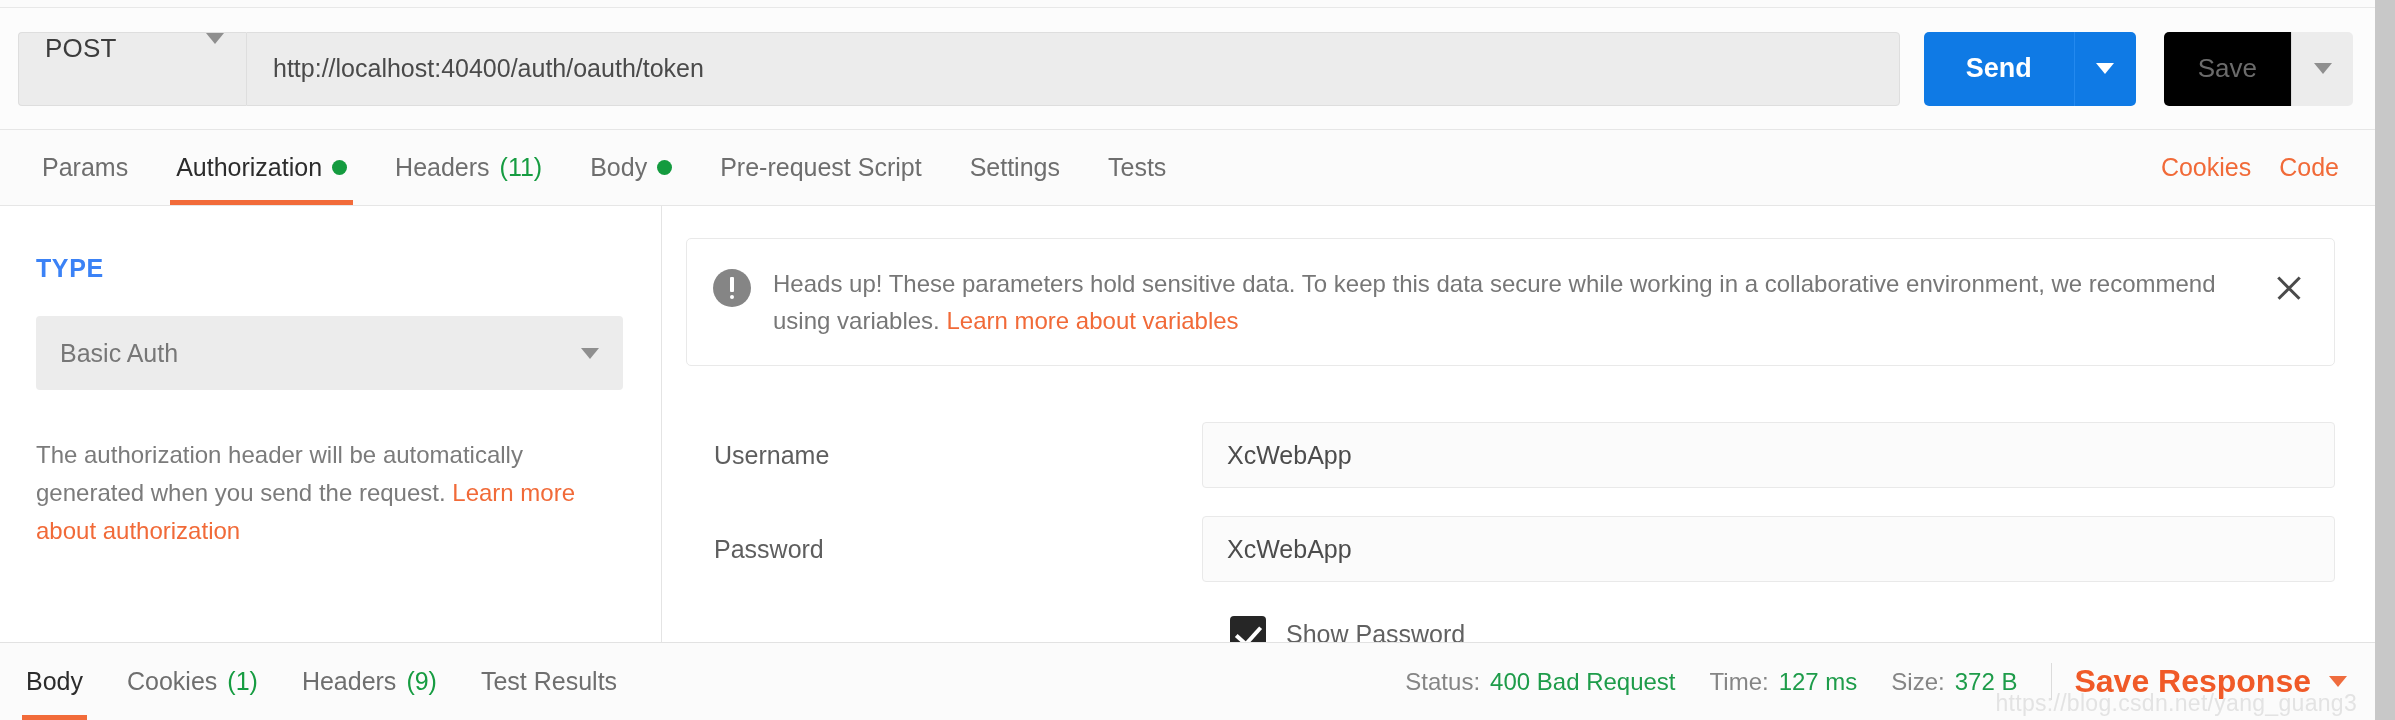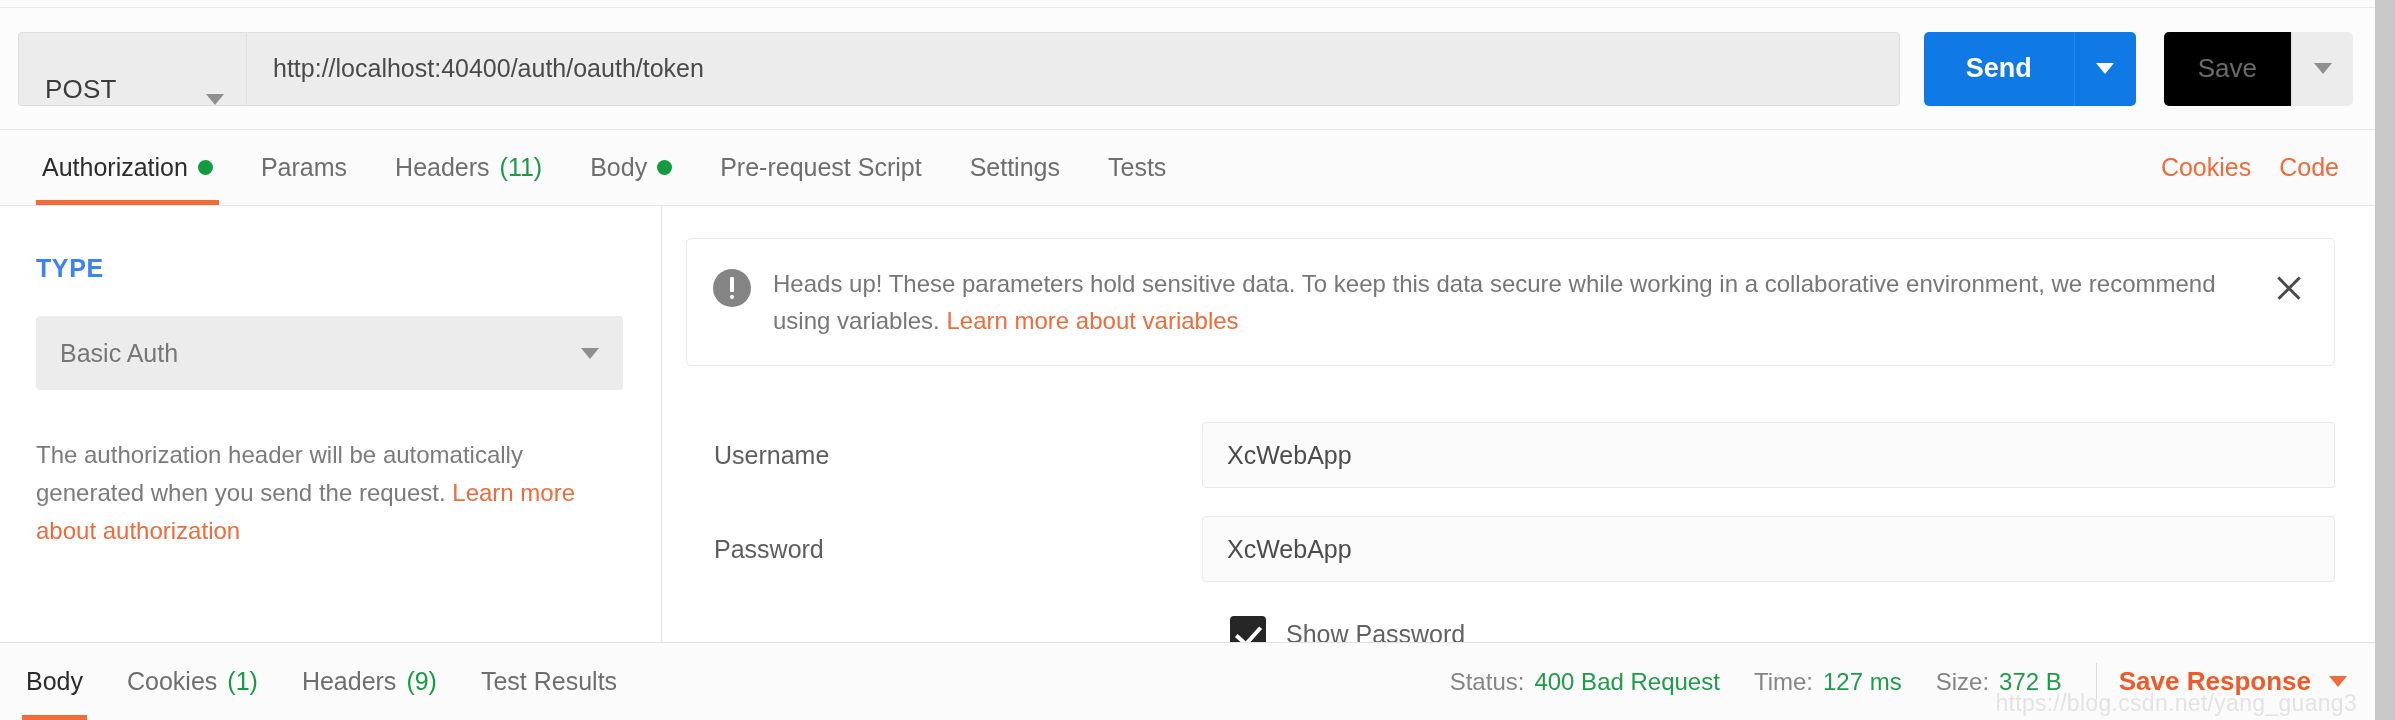--- a/index.html
+++ b/index.html
@@ -69,21 +69,21 @@
   }
 
   .method-select {
     width: 228px;
     height: 74px;
     background: #ececec;
     border: 1px solid #dedede;
     border-right: none;
     border-radius: 4px 0 0 4px;
     display: flex;
-    align-items: flex-end;
+    align-items: flex-start;
     justify-content: space-between;
     padding: 0 22px 0 26px;
     cursor: pointer;
     flex: 0 0 auto;
   }
   .method-select .label {
     font-size: 26px;
     color: #3c3c3c;
     letter-spacing: .2px;
   }
@@ -460,21 +460,21 @@
     width: 1px;
     background: #dcdcdc;
     margin: 20px 22px 20px 0;
     flex: 0 0 1px;
   }
 
   .save-response {
     display: flex;
     align-items: center;
     gap: 18px;
-    font-size: 26px;
+    font-size: 32px;
     font-weight: bold;
     color: #f05a28;
     cursor: pointer;
     padding-right: 4px;
     white-space: nowrap;
   }
 
   .watermark {
     position: absolute;
     right: 18px;
@@ -517,27 +517,27 @@
         <button class="save-btn">Save</button>
         <button class="save-caret-btn">
           <span class="caret"></span>
         </button>
       </div>
 
     </div>
 
     <div class="req-tabs">
 
+      <div class="tab">
+        <span>Params</span>
+      </div>
+
       <div class="tab active">
         <span>Authorization</span>
         <span class="dot"></span>
-      </div>
-
-      <div class="tab">
-        <span>Params</span>
       </div>
 
       <div class="tab">
         <span>Headers</span>
         <span class="count">(11)</span>
       </div>
 
       <div class="tab">
         <span>Body</span>
         <span class="dot"></span>

